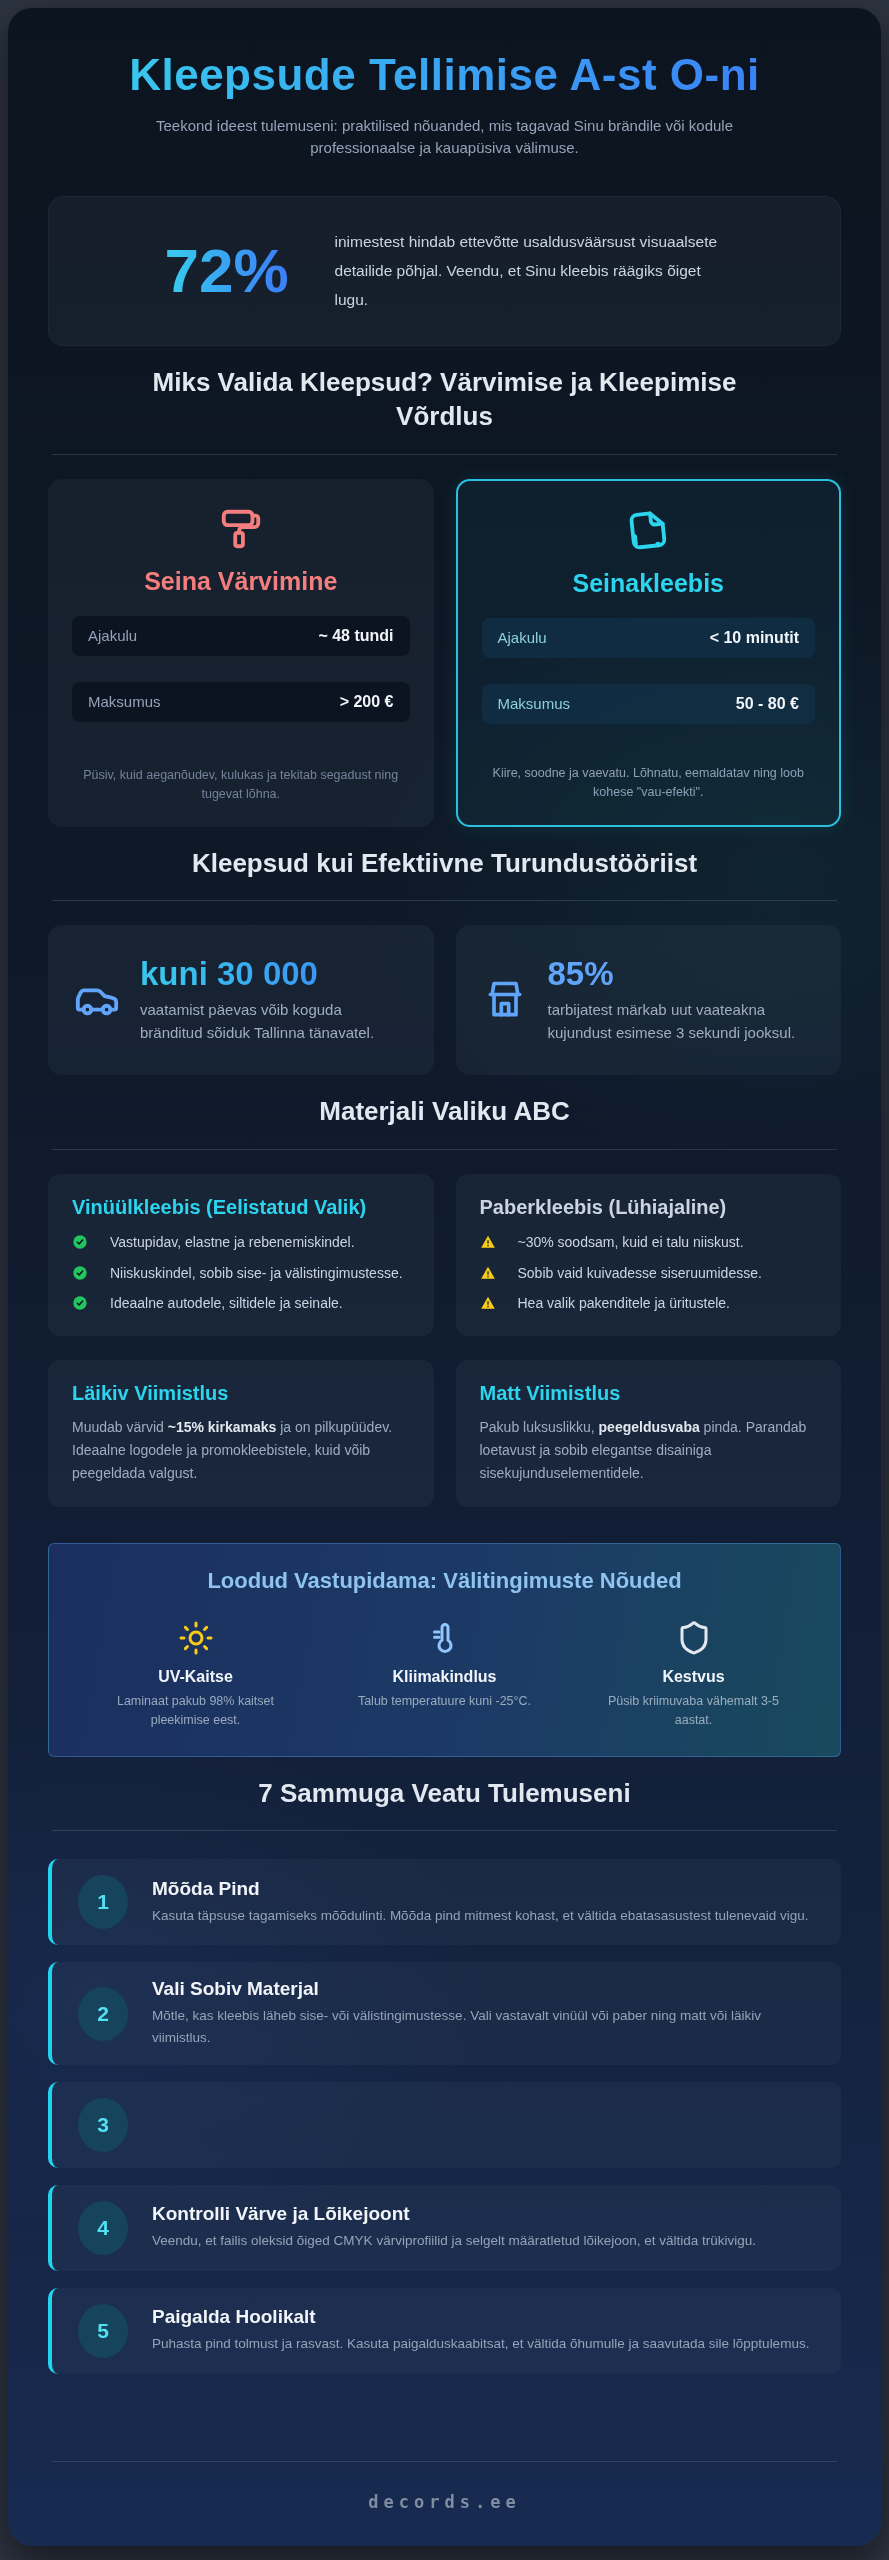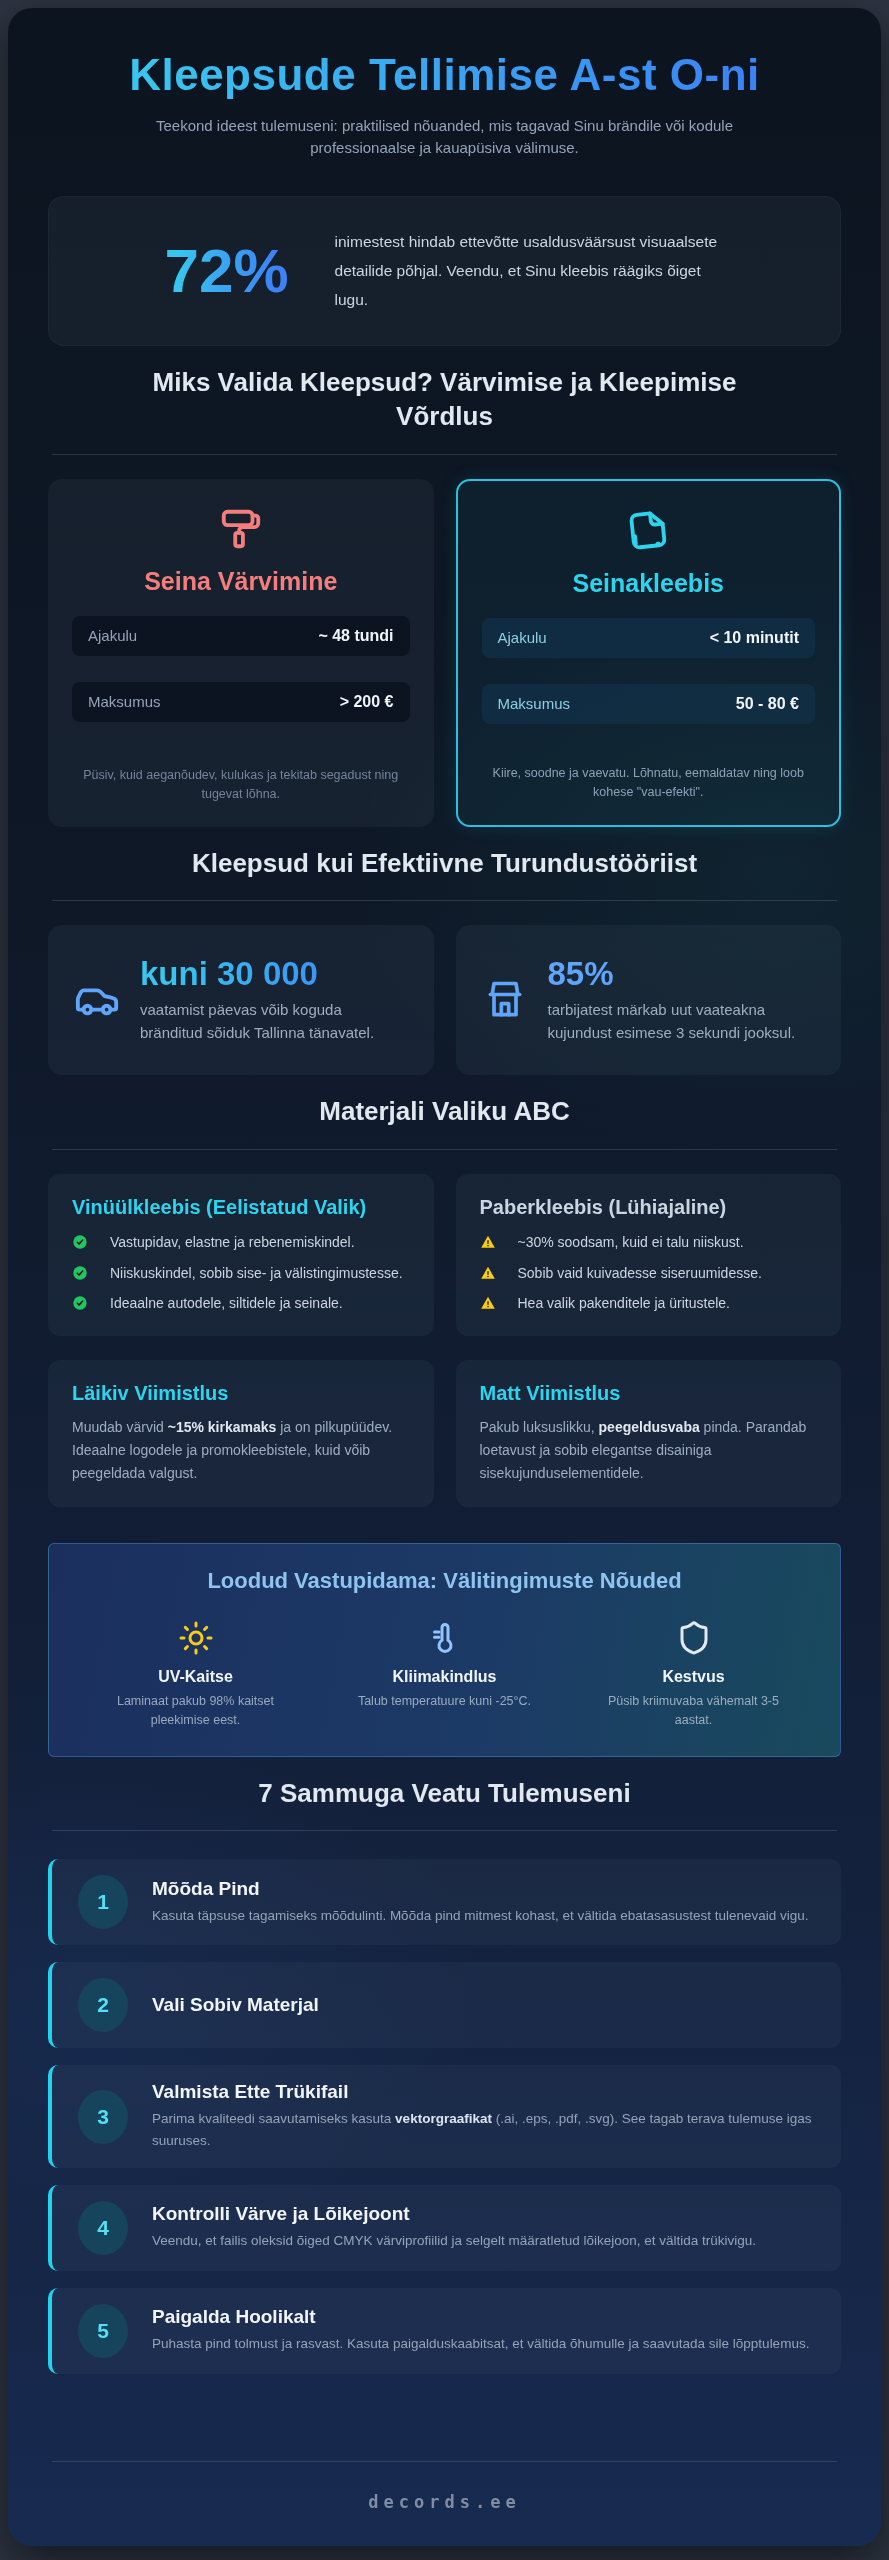--- a/index.html
+++ b/index.html
@@ -384,29 +384,26 @@
         <div>
           <div class="step-title">Mõõda Pind</div>
           <p class="step-text"><span>Kasuta täpsuse tagamiseks mõõdulinti. Mõõda pind mitmest kohast, et vältida ebatasasustest tulenevaid vigu.</span><span class="b"></span><span></span></p>
         </div>
       </div>
 
       <div class="step">
         <div class="step-num">2</div>
         <div>
           <div class="step-title">Vali Sobiv Materjal</div>
+          <p class="step-text"><span>Mõtle, kas kleebis läheb sise- või välistingimustesse. Vali vastavalt vinüül või paber ning matt või läikiv viimistlus.</span><span class="b"></span><span></span></p>
         </div>
       </div>
 
       <div class="step">
         <div class="step-num">3</div>
-        <div>
-          <div class="step-title">Valmista Ette Trükifail</div>
-          <p class="step-text"><span>Parima kvaliteedi saavutamiseks kasuta </span><span class="b">vektorgraafikat</span><span> (.ai, .eps, .pdf, .svg). See tagab terava tulemuse igas suuruses.</span></p>
-        </div>
       </div>
 
       <div class="step">
         <div class="step-num">4</div>
         <div>
           <div class="step-title">Kontrolli Värve ja Lõikejoont</div>
           <p class="step-text"><span>Veendu, et failis oleksid õiged CMYK värviprofiilid ja selgelt määratletud lõikejoon, et vältida trükivigu.</span><span class="b"></span><span></span></p>
         </div>
       </div>
 

